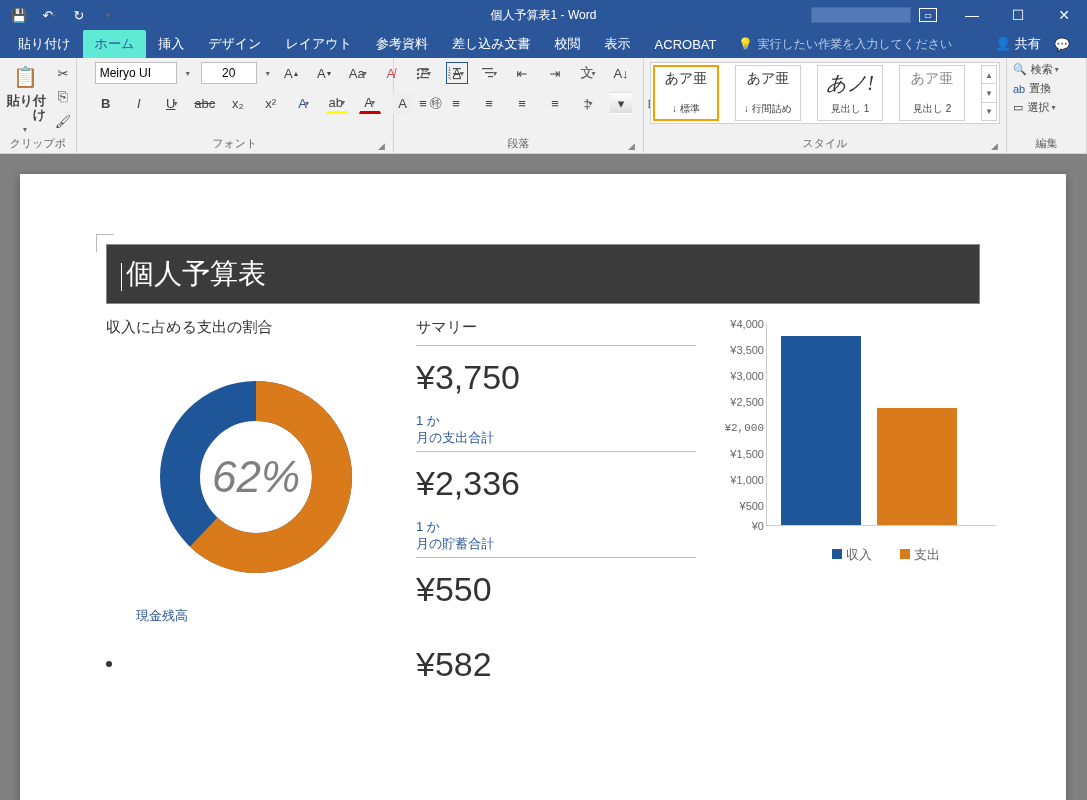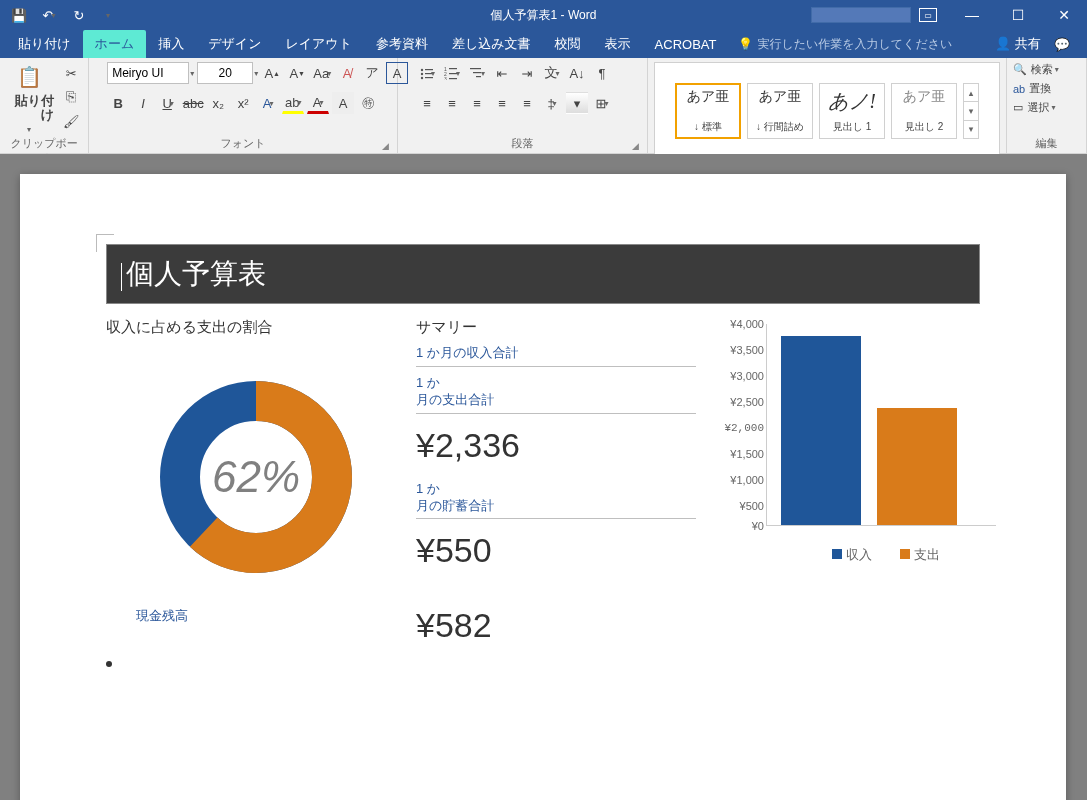--- a/index.html
+++ b/index.html
@@ -28,34 +28,34 @@
 .group .body { flex:1; display:flex; align-items:flex-start; gap:6px; }
 .group .label { text-align:center; font-size:11px; color:#666; padding:2px 0; position:relative; }
 .group .label .dialog-launcher { position:absolute; right:2px; bottom:2px; font-size:9px; color:#888; }
 
 .vbtn { display:flex; flex-direction:column; align-items:center; justify-content:center; gap:2px; min-width:40px; }
 .vbtn .ico { width:30px;height:30px; display:flex;align-items:center;justify-content:center;font-size:20px;}
 .vbtn .txt { font-size:13px; color:#444; text-align:right; line-height:1.1;font-weight:bold;}
 
 .fontbox, .sizebox { border:1px solid #c0c0c0; background:#fff; height:22px; font-size:12px; padding:0 4px; display:inline-flex; align-items:center; }
 .fontbox { width:82px; } .sizebox { width:56px; justify-content:center; }
-.row { display:flex; gap:3px; align-items:center; margin-bottom:4px;padding-left:12px; }
+.row { display:flex; gap:11px; align-items:center; margin-bottom:4px;padding-left:12px; }
 .smallbtn { width:22px;height:22px; border:1px solid transparent; display:inline-flex;align-items:center;justify-content:center;font-size:13px;color:#444;}
 .smallbtn svg { display:block; }
 .boxed { border:1px solid #2b579a; }
 .caret { font-size:8px; color:#666; margin-left:-2px; }
 
 .stylecard { border:1px solid #d0d0d0; background:#fff; width:66px; height:56px; display:flex; flex-direction:column; align-items:center; justify-content:space-between; padding:4px 2px; font-size:10px; color:#444;}
 .stylecard .preview { font-size:14px; color:#333; }
 .stylecard.sel { border-color:#f2a100; box-shadow:inset 0 0 0 1px #f2a100; }
 .stylecard.big .preview { font-size:20px; font-family: "Times New Roman", serif; font-style:italic;}
 .stylescroll { display:flex; flex-direction:column; border:1px solid #d0d0d0; width:16px; height:56px; }
 .stylescroll div { flex:1; display:flex;align-items:center;justify-content:center;font-size:9px;color:#666;border-bottom:1px solid #d0d0d0;}
 .stylescroll div:last-child{border:none;}
-.stylewrap { padding:20px; display:flex; gap:6px; align-items:flex-start; border:1px solid #d0d0d0; background:#fff;}
+.stylewrap { padding:2px; display:flex; gap:16px; align-items:flex-start; border:1px solid #d0d0d0; background:#fff;}
 
 .editcol { display:flex; flex-direction:column; gap:4px; font-size:11px; color:#444; }
 .editcol .erow { display:flex; align-items:center; gap:4px; }
 
 
 .docarea { position:absolute; top:154px; left:0; right:0; bottom:0; background:#808080; overflow:auto; padding:20px 0 0 20px; }
 .page { background:#fff; width:1046px; min-height:900px; box-shadow:0 2px 8px rgba(0,0,0,0.3); padding:70px 86px 40px 86px; position:relative;}
 .page .corner { position:absolute; width:18px; height:18px; }
 .page .corner.tl { top:66px; left:82px; border-left:1px solid #bbb; border-top:1px solid #bbb; transform:translate(-6px,-6px);}
 
@@ -293,22 +293,22 @@
             <circle cx="50" cy="50" r="38" fill="none" stroke="#d97b1a" stroke-width="20" stroke-dasharray="148 239" stroke-dashoffset="0" transform="rotate(-90 50 50)"></circle>
           </svg>
           <div class="pct">62%</div>
         </div>
         <div class="cashlabel">現金残高</div>
         <div class="bullet"></div>
       </div>
 
       <div>
         <div class="sub">サマリー</div>
-        <div class="linklabel">1 か月の収入合計</div>
         <div class="hr"></div>
+        <div class="bignum">¥3,750</div>
         <div class="linklabel"><span>1 か</span><br><span>月の支出合計</span></div>
         <div class="hr"></div>
         <div class="bignum">¥2,336</div>
         <div class="linklabel"><span>1 か</span><br><span>月の貯蓄合計</span></div>
         <div class="hr"></div>
         <div class="bignum">¥550</div>
         <div style="height:20px;"></div>
         <div class="bignum">¥582</div>
       </div>
 

